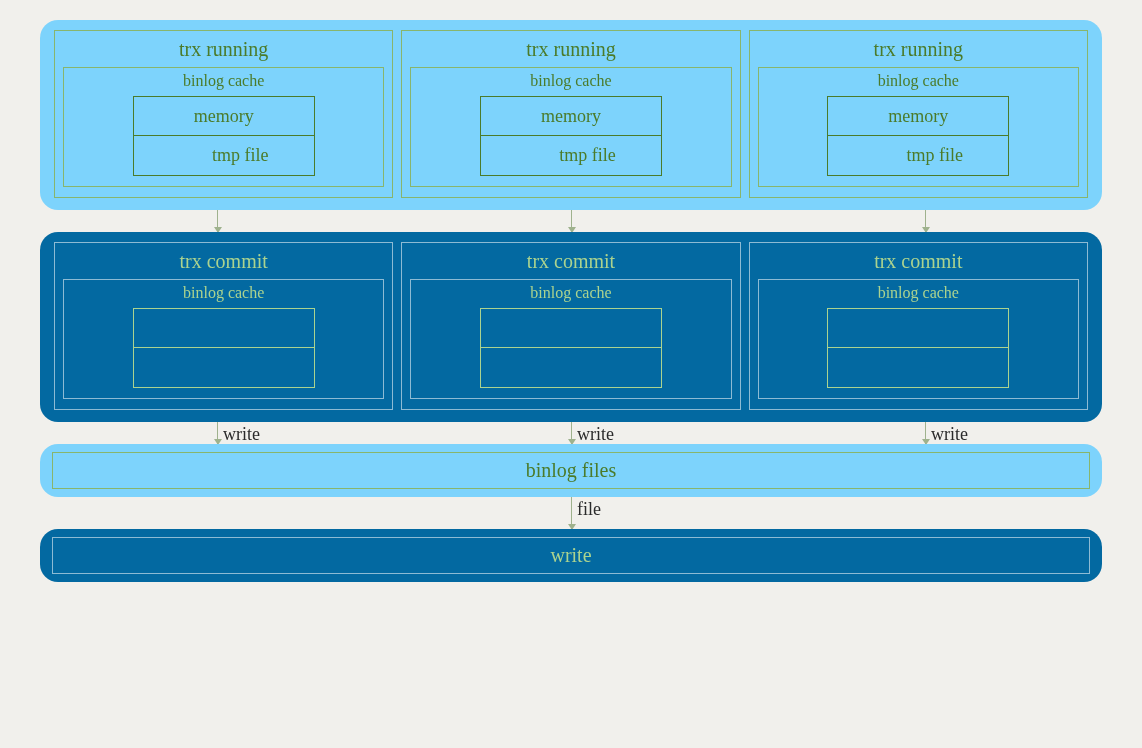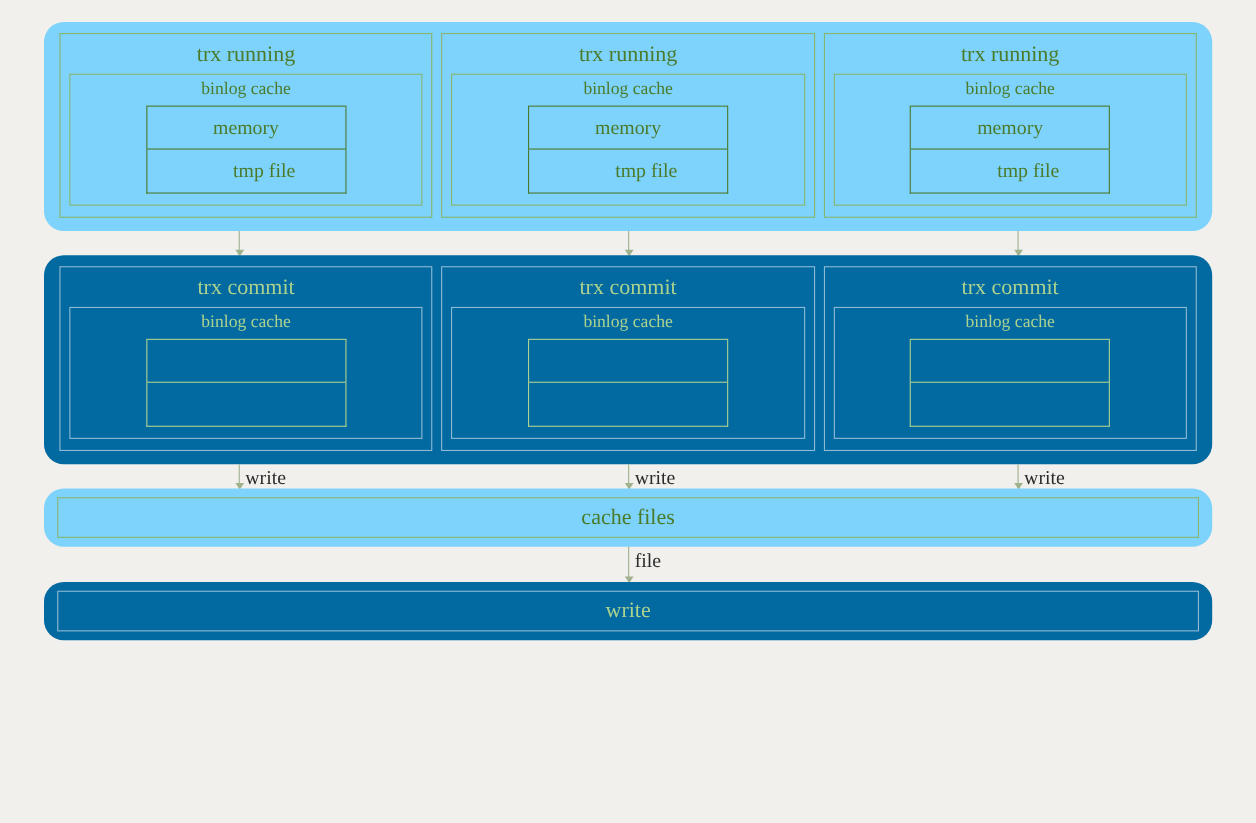--- a/index.html
+++ b/index.html
@@ -212,21 +212,21 @@
       <div class="line"></div>
       <div class="lbltxt">write</div>
     </div>
   <div class="connector">
       <div class="line"></div>
       <div class="lbltxt">write</div>
     </div>
 </div>
 
 <div class="stage light" style="padding:8px 12px;">
-  <div class="full-inner">cache files</div>
+  <div class="full-inner">binlog files</div>
 </div>
 
 <div class="connector-center">
   <div class="line"></div>
   <div class="lbltxt">file</div>
 </div>
 
 <div class="stage dark" style="padding:8px 12px;">
   <div class="full-inner">write</div>
 </div>

